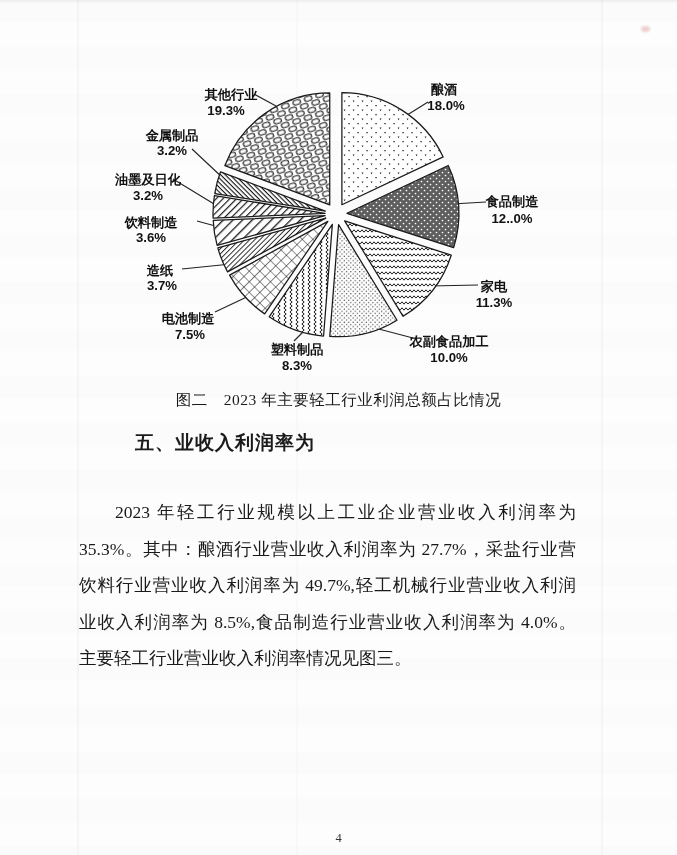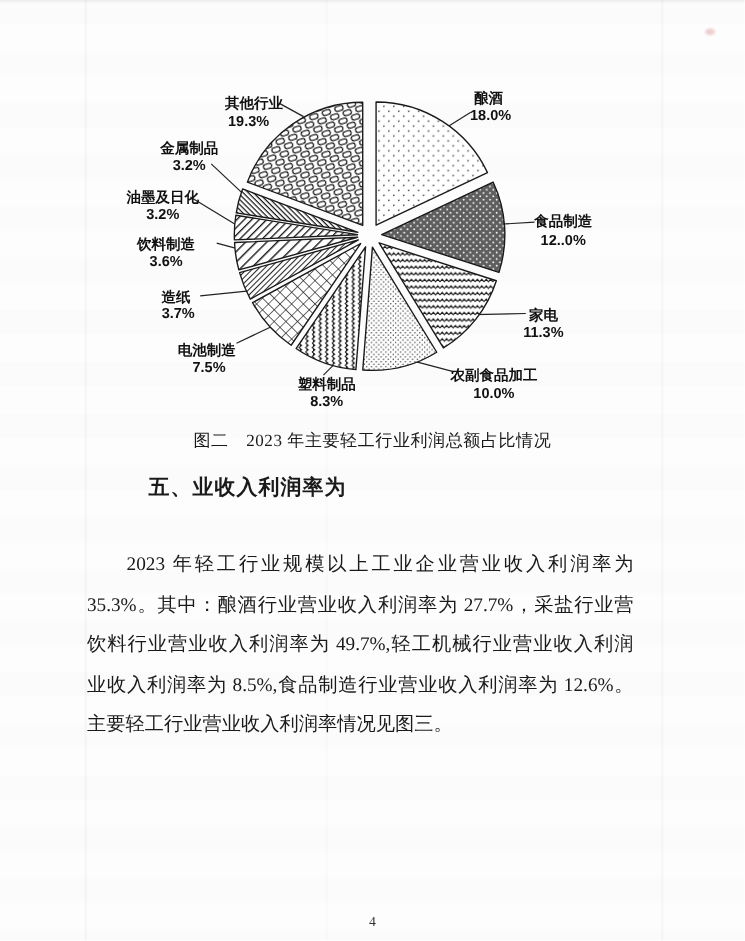--- a/index.html
+++ b/index.html
@@ -163,19 +163,19 @@
   </div>
 
   <div class="caption">图二　2023 年主要轻工行业利润总额占比情况</div>
 
   <div class="heading">五、业收入利润率为</div>
 
   <div class="para">
     <div class="para-line first">2023 年轻工行业规模以上工业企业营业收入利润率为</div>
     <div class="para-line">35.3%。其中：酿酒行业营业收入利润率为 27.7%，采盐行业营</div>
     <div class="para-line">饮料行业营业收入利润率为 49.7%,轻工机械行业营业收入利润</div>
-    <div class="para-line">业收入利润率为 8.5%,食品制造行业营业收入利润率为 12.6%。</div>
+    <div class="para-line">业收入利润率为 8.5%,食品制造行业营业收入利润率为 4.0%。</div>
     <div class="para-line last">主要轻工行业营业收入利润率情况见图三。</div>
   </div>
 
   <div class="page-number">4</div>
 
 </div>
 
 </body></html>

